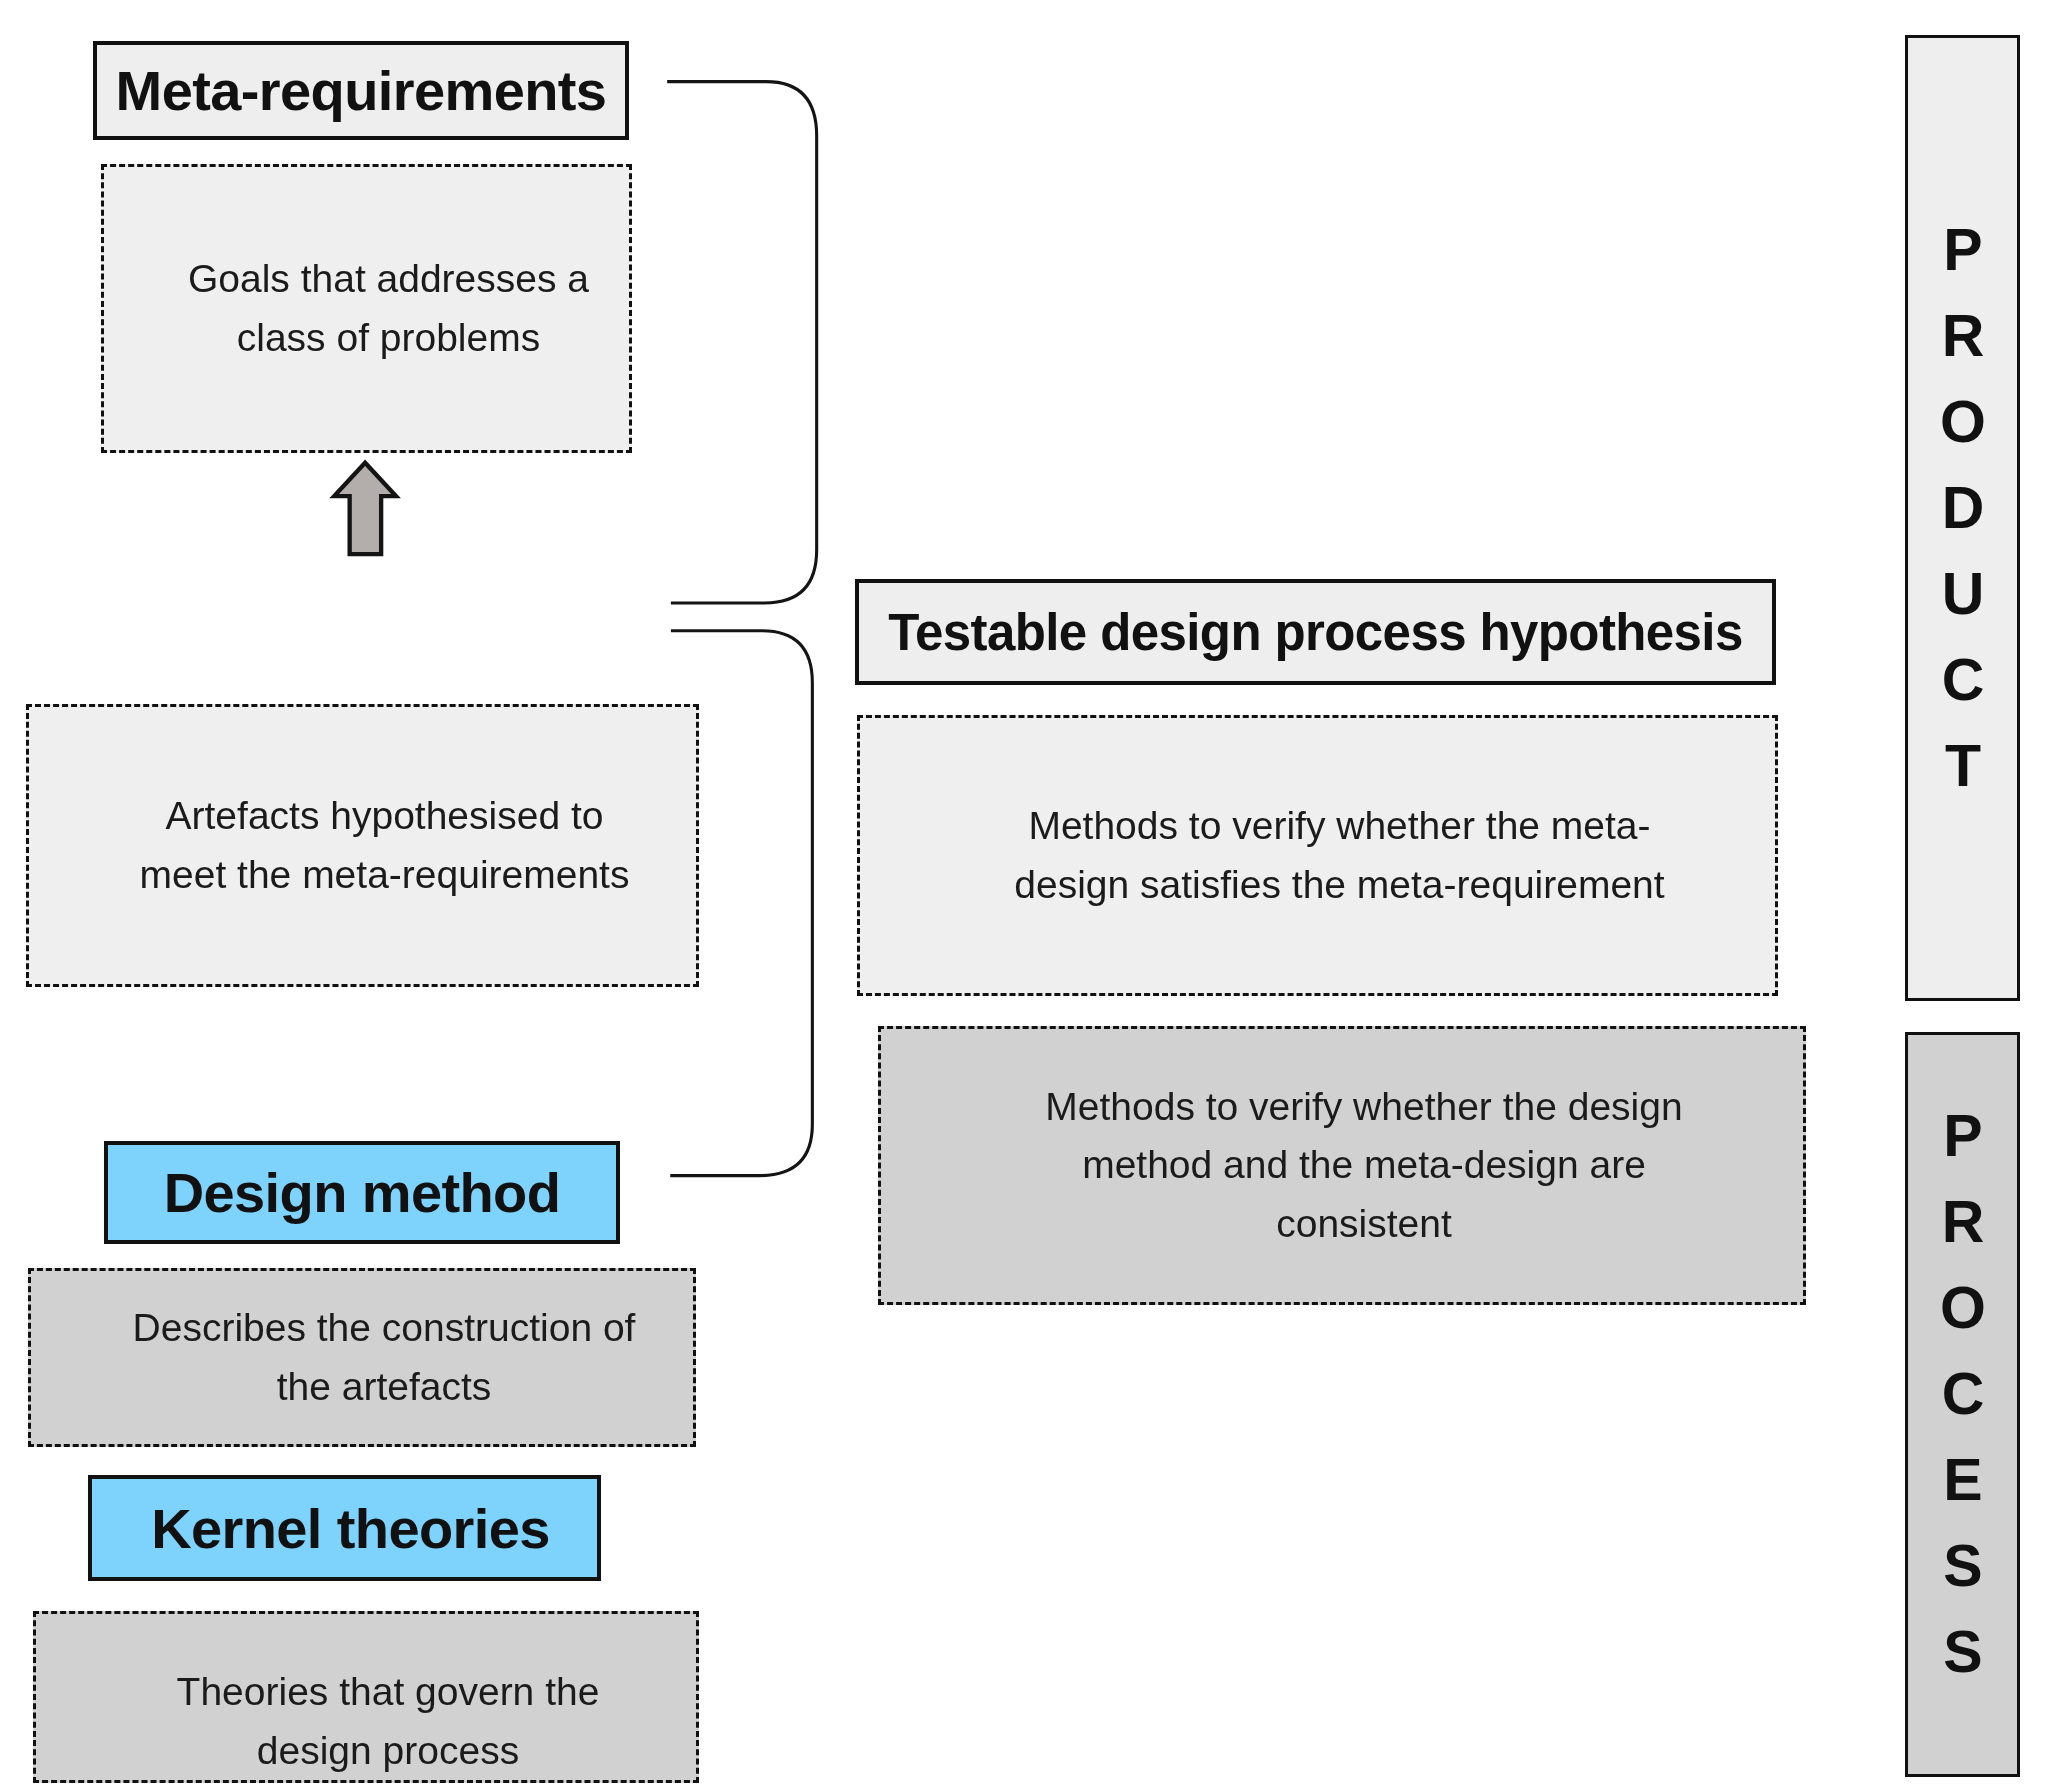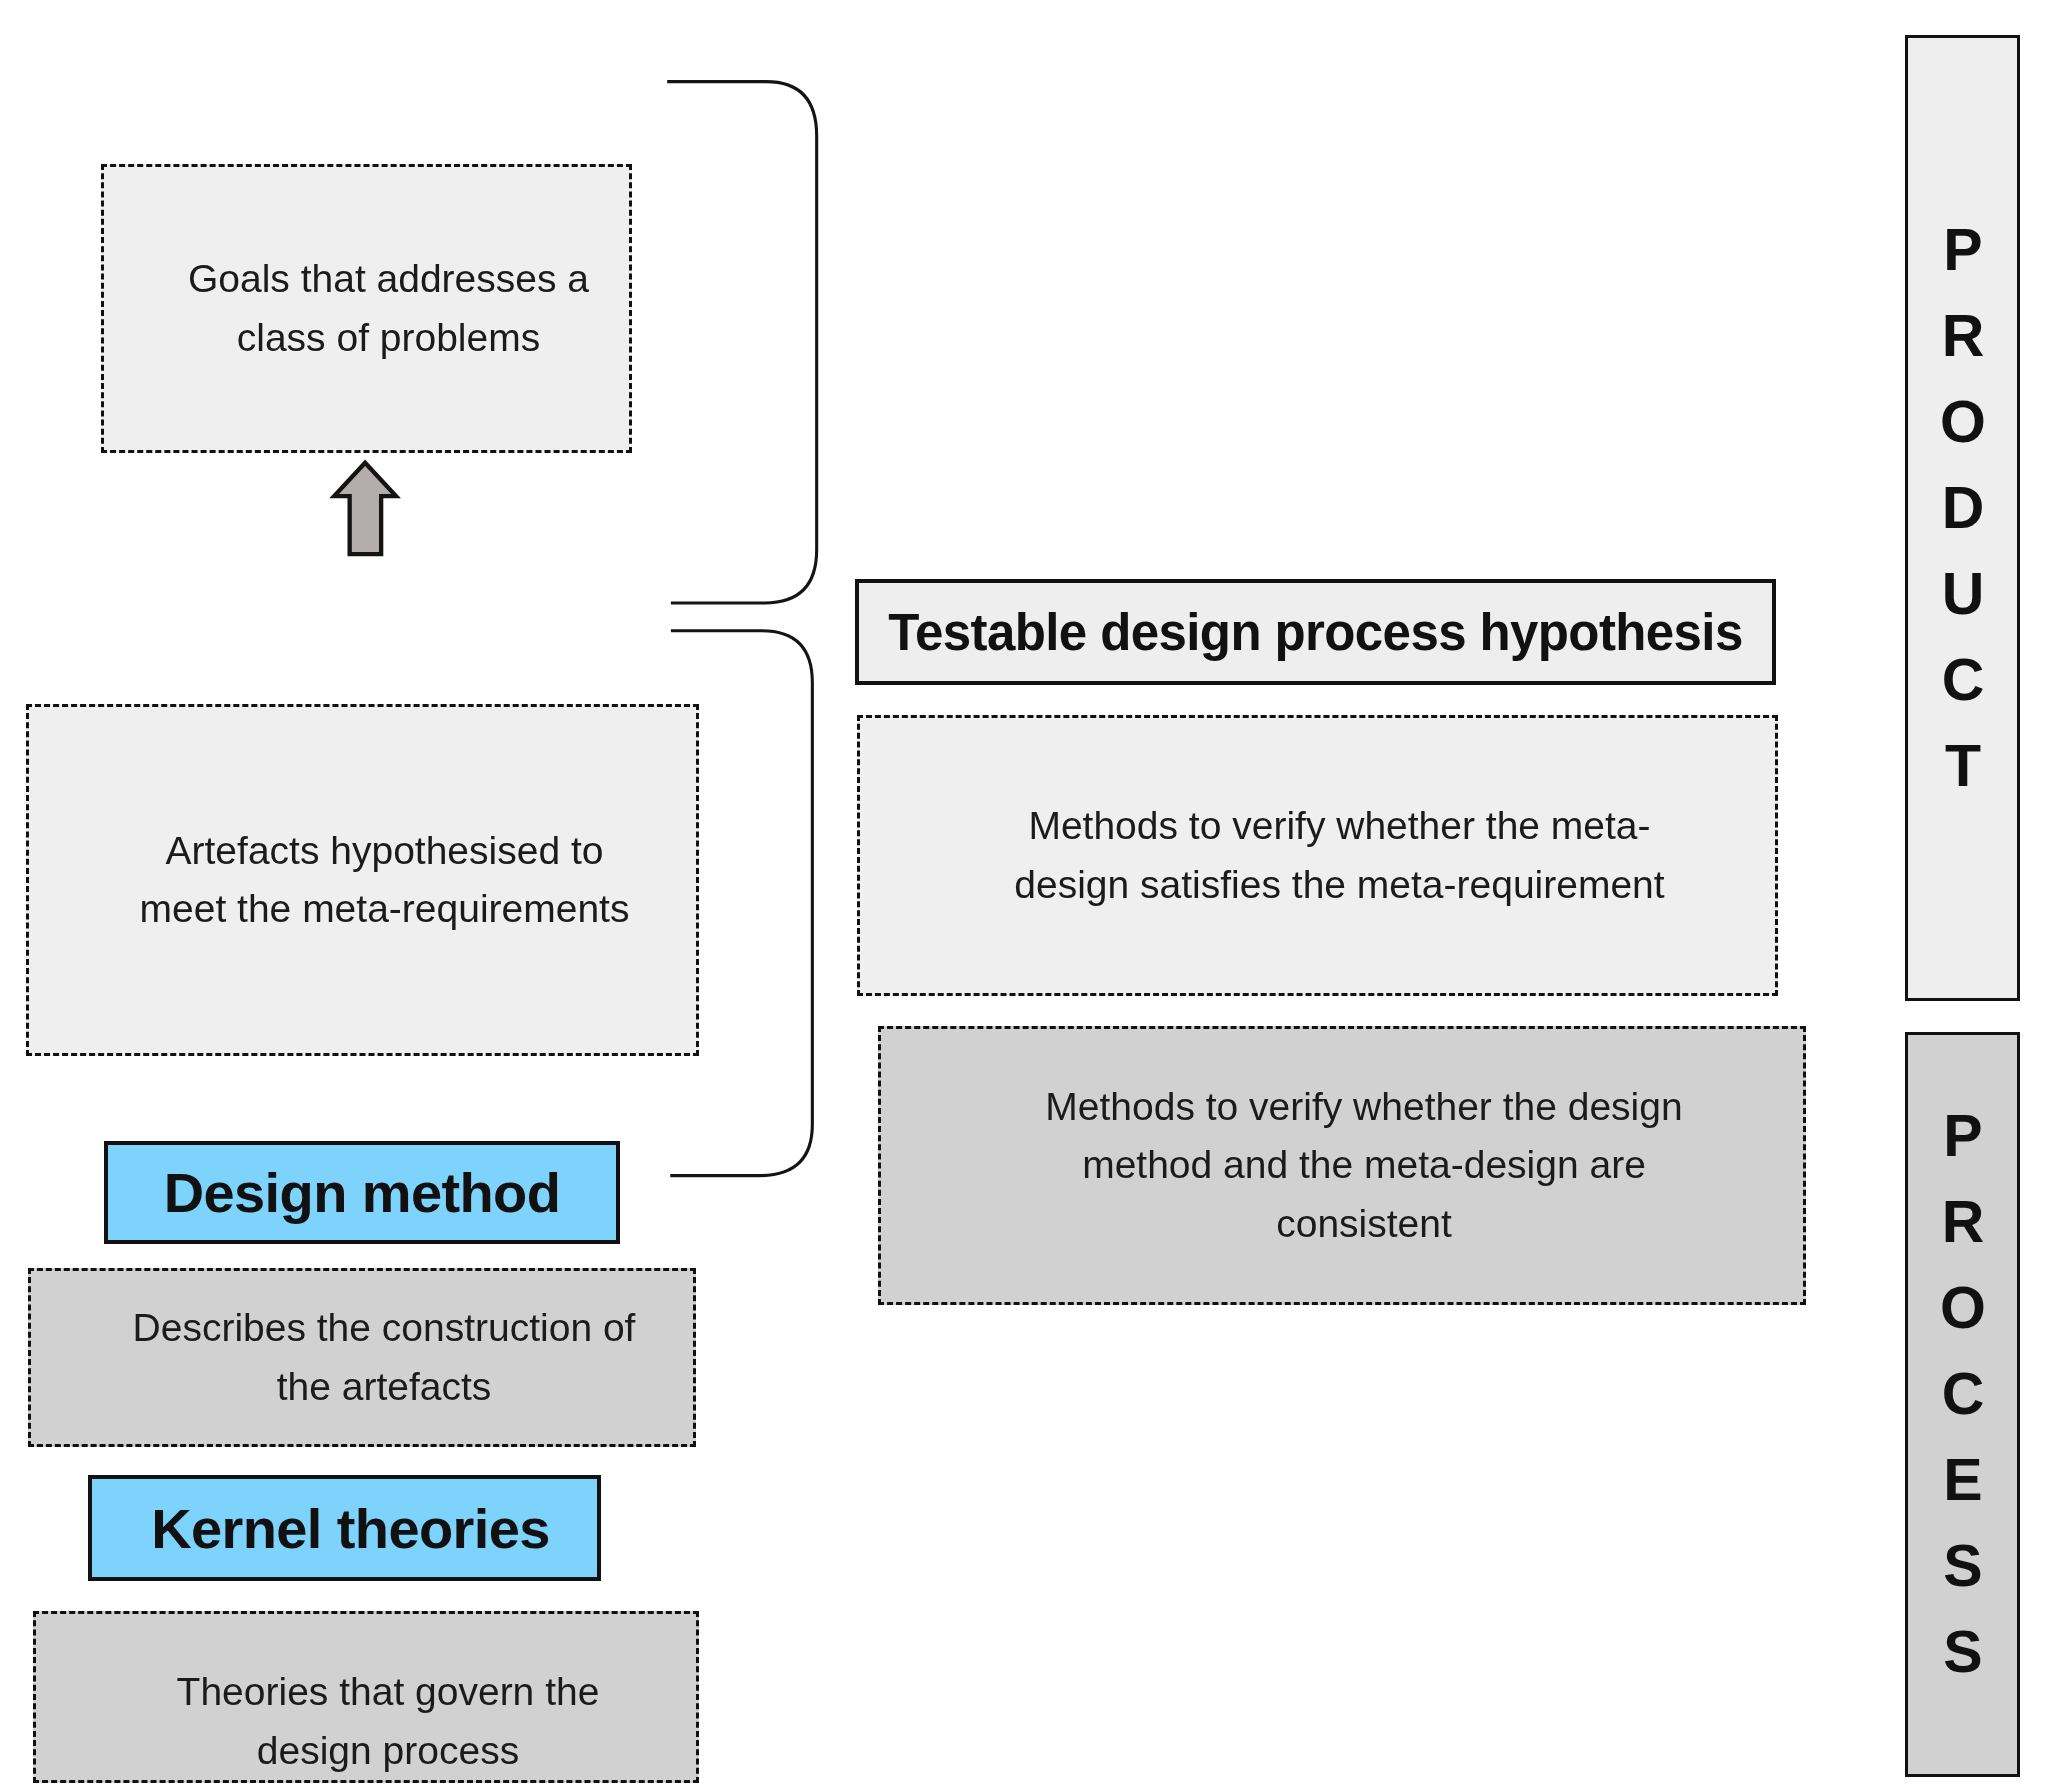--- a/index.html
+++ b/index.html
@@ -83,28 +83,31 @@
 
   <svg class="overlay" viewBox="0 0 3312 2891">
 
     <path d="M 1080 132 L 1240 132 Q 1322 132 1322 220 L 1322 890 Q 1322 976 1238 976 L 1086 976" fill="none" stroke="#141414" stroke-width="5"></path>
 
     <path d="M 1086 1021 L 1233 1021 Q 1315 1021 1315 1105 L 1315 1820 Q 1315 1903 1230 1903 L 1085 1903" fill="none" stroke="#141414" stroke-width="5"></path>
 
     <polygon points="591,749 541,803 566,803 566,897 617,897 617,803 641,803" fill="#b3aeab" stroke="#141414" stroke-width="7" stroke-linejoin="miter"></polygon>
   </svg>
 
+  <div class="abs title-box light title-lg" style="left:93px; top:41px; width:536px; height:99px;">
+    <span>Meta-requirements</span>
+  </div>
 
   <div class="abs desc-box light" style="left:101px; top:164px; width:531px; height:289px;">
     <span>Goals that addresses a
 class of problems</span>
   </div>
 
 
-  <div class="abs desc-box light" style="left:26px; top:704px; width:673px; height:352px;">
+  <div class="abs desc-box light" style="left:26px; top:704px; width:673px; height:283px;">
     <span>Artefacts hypothesised to
 meet the meta-requirements</span>
   </div>
 
   <div class="abs title-box dark title-lg" style="left:104px; top:1141px; width:516px; height:103px;">
     <span>Design method</span>
   </div>
 
   <div class="abs desc-box dark" style="left:28px; top:1268px; width:668px; height:179px;">
     <span>Describes the construction of

